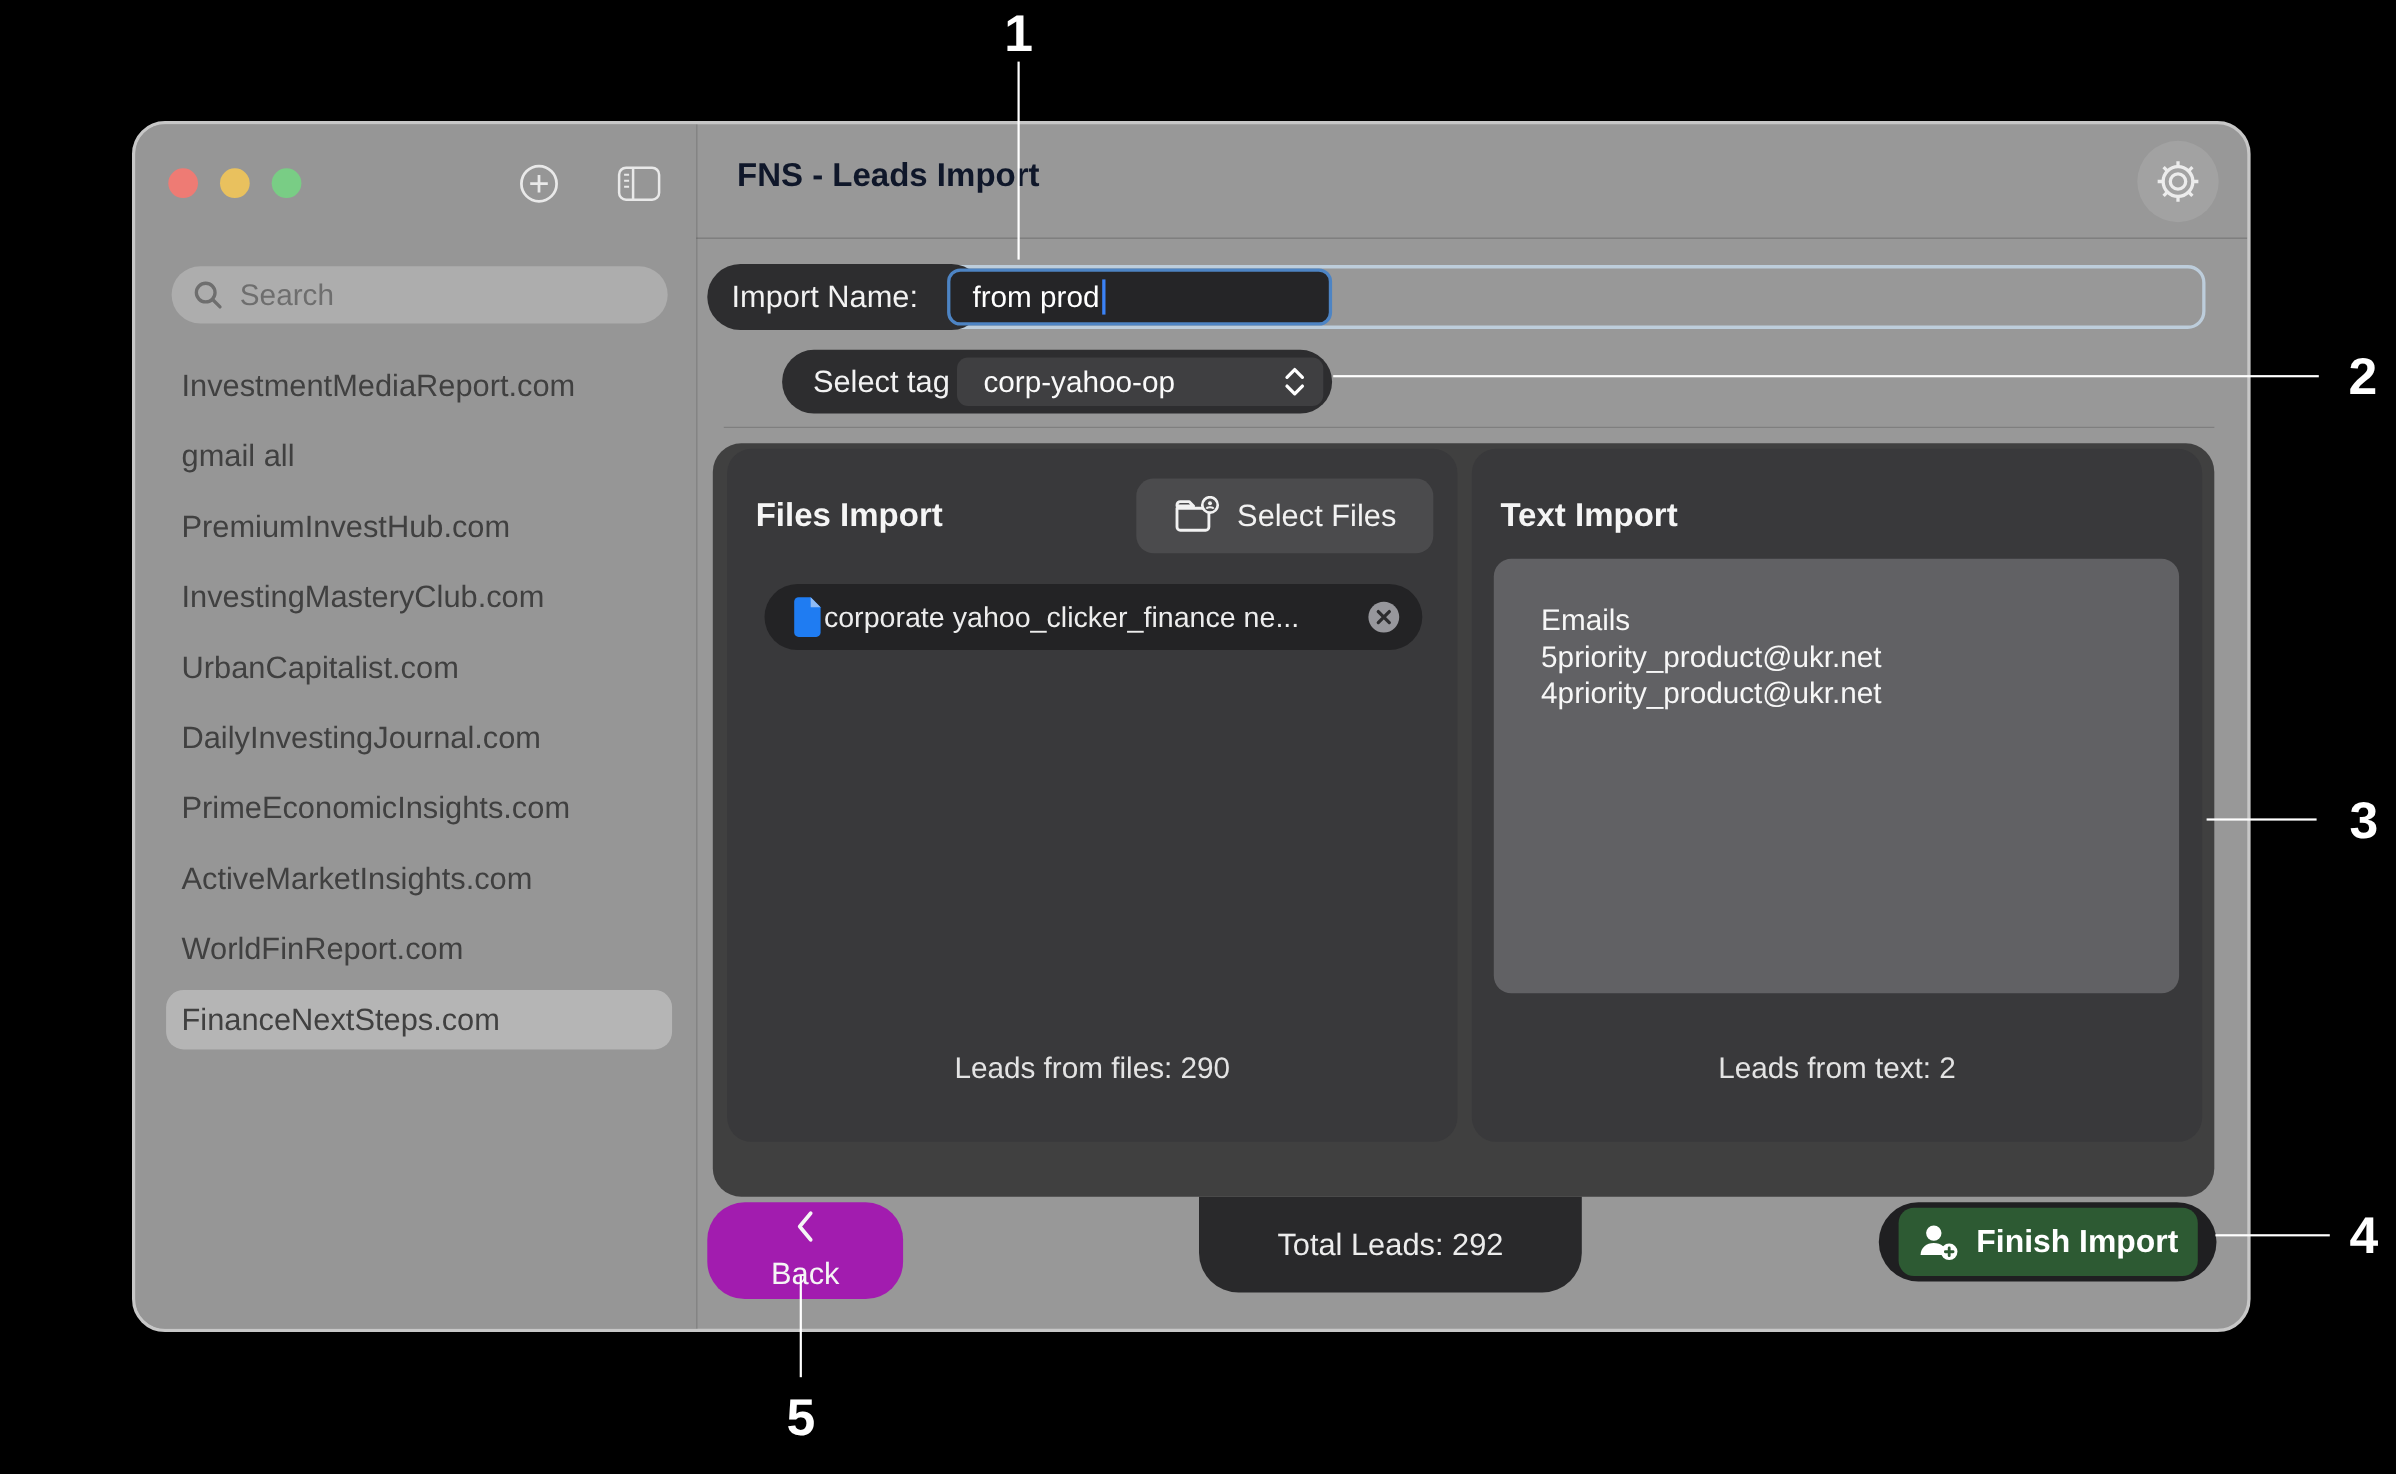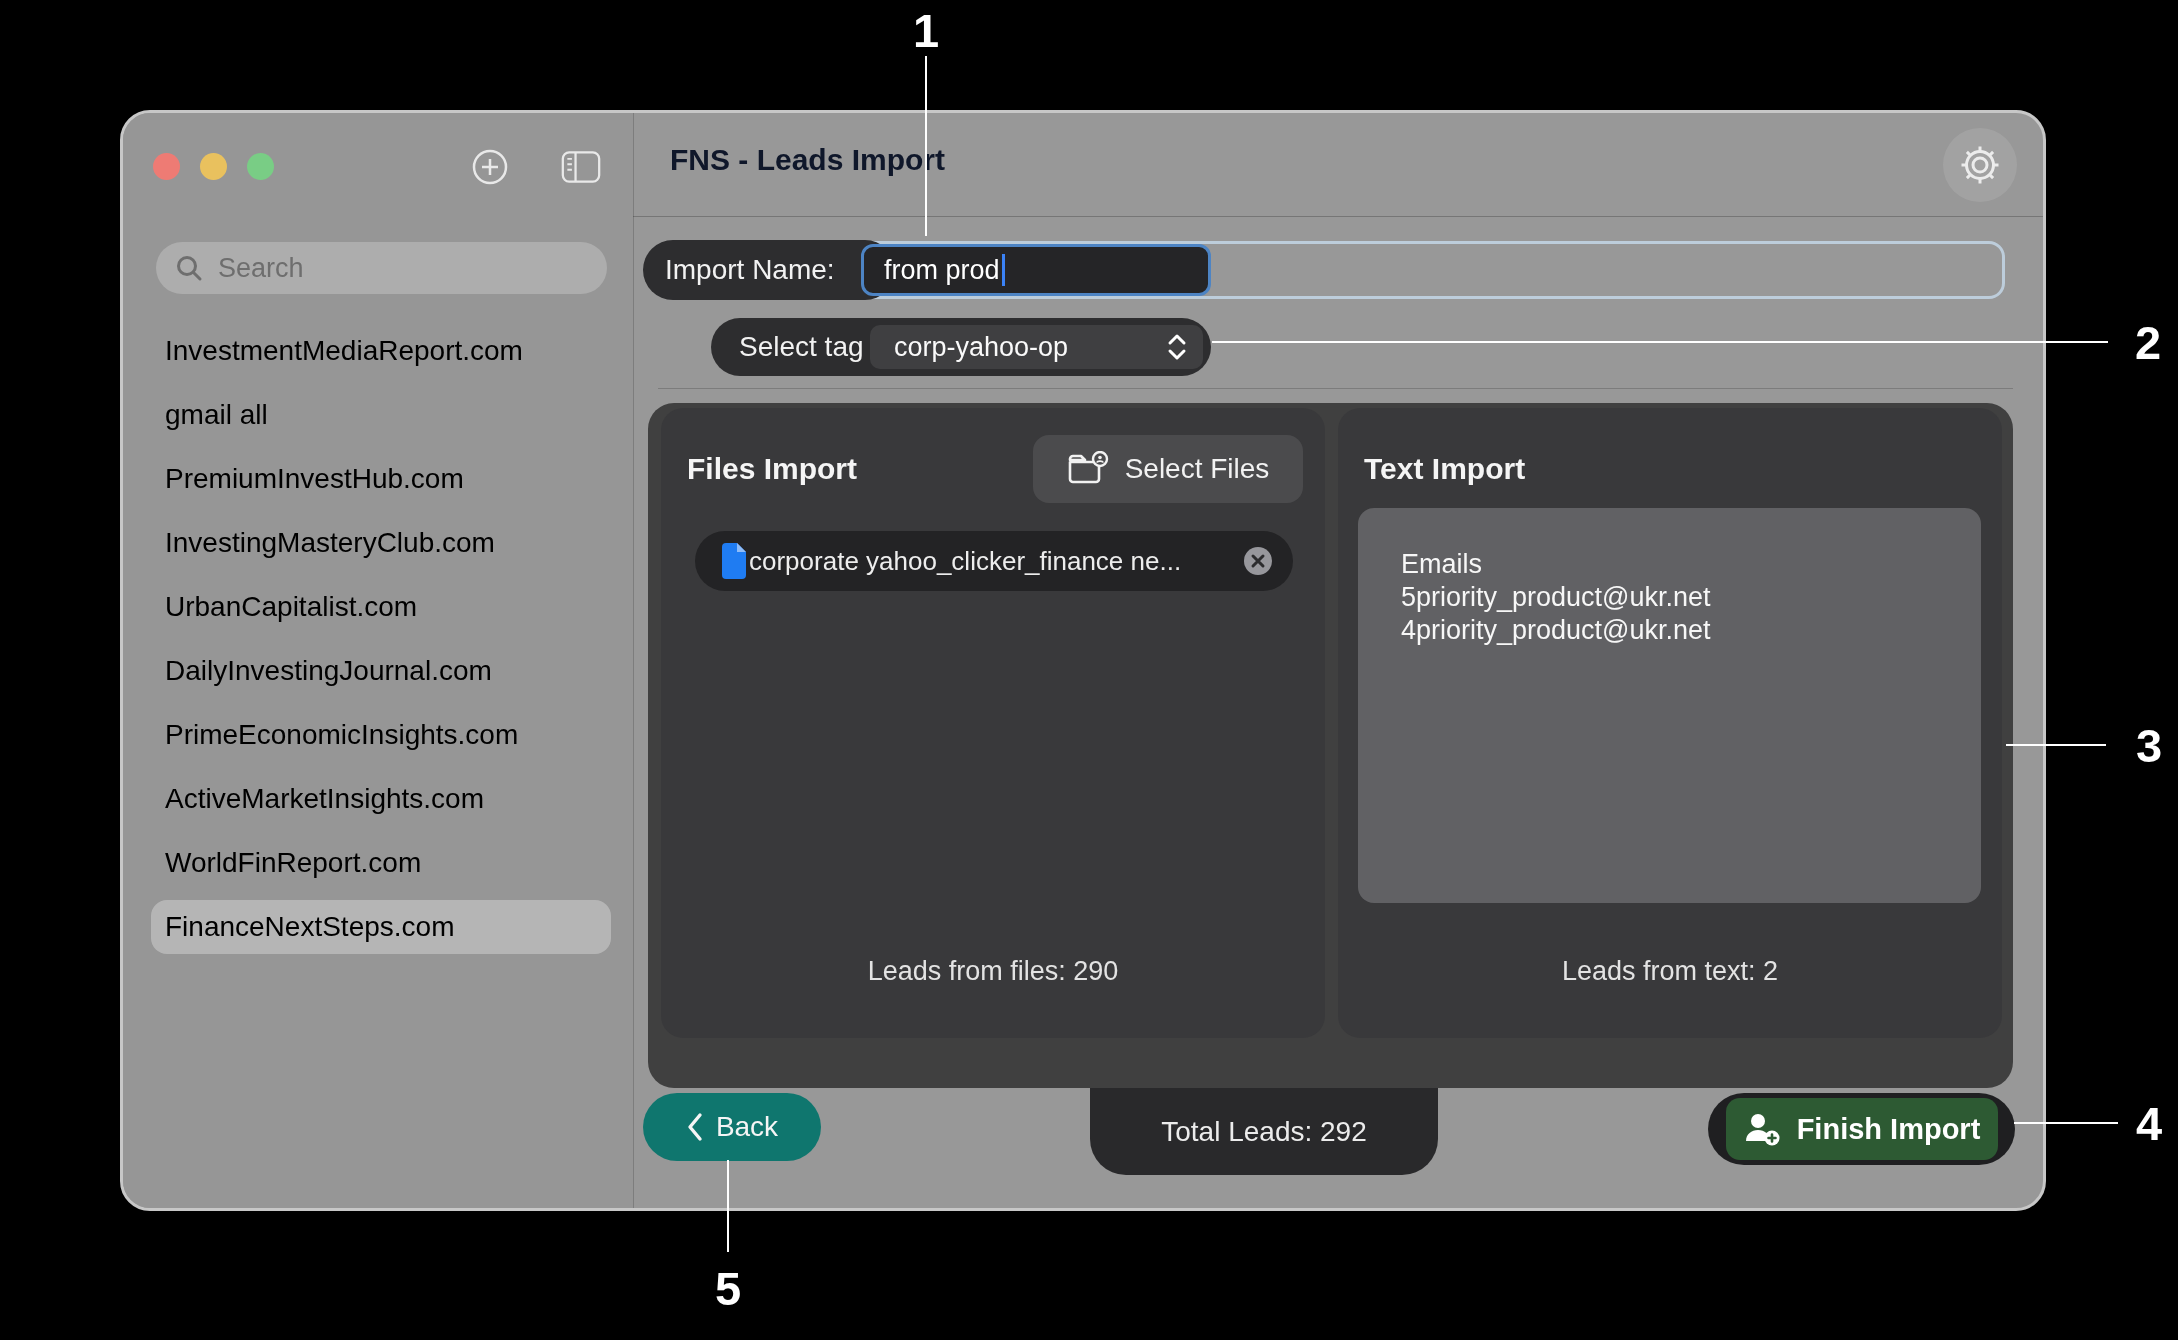--- a/index.html
+++ b/index.html
@@ -21,21 +21,21 @@
   .light.green{background:#79cd85;}
   .tb-icon{position:absolute;top:34px;width:40px;height:40px;display:flex;align-items:center;justify-content:center;}
   .tb-plus{left:347px;}
   .tb-toggle{left:438px;}
   .search{position:absolute;left:33px;top:129px;width:451px;height:52px;border-radius:26px;
           background:rgba(255,255,255,.22);display:flex;align-items:center;padding:0 18px;box-sizing:border-box;}
   .search input{border:0;outline:none;background:transparent;font:400 27px "Liberation Sans",sans-serif;
           color:#3c3c3c;width:100%;margin-left:12px;}
   .search input::placeholder{color:#6e6e6e;}
   .side-list{position:absolute;left:0;top:206px;width:100%;}
-  .side-item{position:relative;height:64px;line-height:64px;padding-left:42px;font-size:28px;color:#000000;
+  .side-item{position:relative;height:64px;line-height:64px;padding-left:42px;font-size:28px;color:#404040;
              white-space:nowrap;}
   .side-item.selected::before{content:"";position:absolute;left:28px;right:22px;top:5px;bottom:5px;
              background:rgba(255,255,255,.30);border-radius:16px;}
   .side-item span{position:relative;}
 
   
   .content{position:absolute;left:510px;top:0;right:0;bottom:0;}
   .toolbar-divider{position:absolute;left:0;top:103px;right:0;height:1px;background:rgba(40,40,40,.30);}
   .app-title{position:absolute;left:37px;top:30px;font-size:30px;font-weight:700;color:#0f172a;}
   .gear-btn{position:absolute;right:26px;top:15px;width:74px;height:74px;border-radius:50%;
@@ -68,22 +68,22 @@
   .file-chip{position:absolute;left:34px;top:123px;width:598px;height:60px;background:#232325;border-radius:30px;
             display:flex;align-items:center;padding:0 18px 0 24px;box-sizing:border-box;}
   .file-chip .fname{flex:1;font-size:26px;color:#ededed;white-space:nowrap;overflow:hidden;}
   .leads-count{position:absolute;left:0;right:0;top:548px;text-align:center;font-size:27px;color:#e3e3e3;}
   .textarea{position:absolute;left:20px;top:100px;width:623px;height:395px;background:#616164;border-radius:16px;
             box-sizing:border-box;padding:40px 0 0 43px;font-size:27px;line-height:33px;color:#f7f7f7;white-space:pre-line;}
 
   .total-tab{position:absolute;left:457px;top:975px;width:348px;height:87px;background:#29292b;
             border-radius:0 0 36px 36px;display:flex;align-items:center;justify-content:center;
             font-size:28px;color:#ececec;}
-  .back-btn{position:absolute;left:10px;top:980px;width:178px;height:68px;border-radius:34px;background:#0f766e;
-            display:flex;align-items:center;justify-content:center;gap:12px;font-size:28px;color:#f5f5f5;}
+  .back-btn{position:absolute;left:10px;top:980px;width:178px;height:88px;border-radius:34px;background:#a21caf;
+            display:flex;align-items:center;justify-content:center;gap:12px;font-size:28px;color:#f5f5f5;flex-direction:column;}
   .finish-outer{position:absolute;left:1075px;top:980px;width:307px;height:72px;border-radius:36px;background:#1f1f21;
             display:flex;align-items:center;justify-content:center;}
   .finish-btn{width:272px;height:62px;border-radius:14px;background:#2d5a33;display:flex;align-items:center;
             justify-content:center;gap:14px;font-size:29px;font-weight:600;color:#fff;}
 
   
   .ann{position:absolute;color:#fff;font-size:47px;font-weight:600;z-index:10;transform:translate(-50%,-50%);}
   .ann-line{position:absolute;background:#fff;z-index:10;}
   .v1{left:925px;top:56px;width:2px;height:180px;}
   .h2{left:1212px;top:341px;width:896px;height:2px;}

